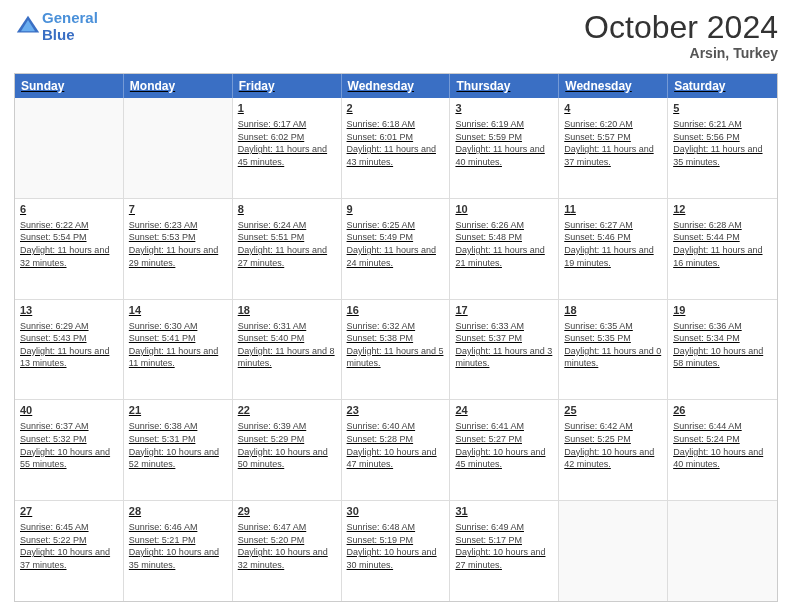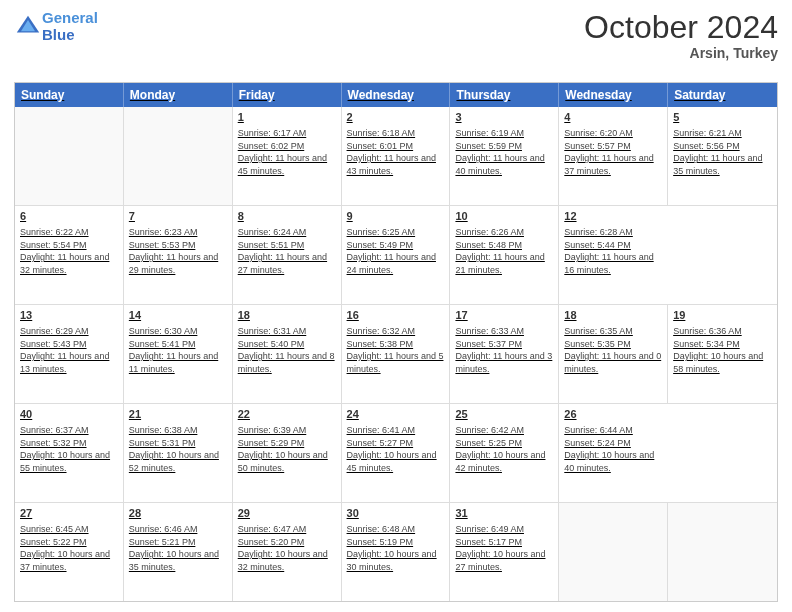--- a/index.html
+++ b/index.html
@@ -14,21 +14,21 @@
       width: 792px;
       height: 612px;
       padding: 10px 14px;
       display: flex;
       flex-direction: column;
     }
     .header {
       display: flex;
       justify-content: space-between;
       align-items: flex-start;
-      margin-bottom: 21px;
+      margin-bottom: 12px;
     }
     .logo {
       display: flex;
       align-items: center;
       gap: 0;
     }
     .logo-text {
       font-size: 15px;
       font-weight: bold;
       color: #333;
@@ -189,20 +189,24 @@
           </div>
           <div class="calendar-cell">
             <span class="cell-date">9</span>
             <div class="cell-info">Sunrise: 6:25 AM<br>Sunset: 5:49 PM<br>Daylight: 11 hours and 24 minutes.</div>
           </div>
           <div class="calendar-cell">
             <span class="cell-date">10</span>
             <div class="cell-info">Sunrise: 6:26 AM<br>Sunset: 5:48 PM<br>Daylight: 11 hours and 21 minutes.</div>
           </div>
           <div class="calendar-cell">
+            <span class="cell-date">11</span>
+            <div class="cell-info">Sunrise: 6:27 AM<br>Sunset: 5:46 PM<br>Daylight: 11 hours and 19 minutes.</div>
+          </div>
+          <div class="calendar-cell">
             <span class="cell-date">12</span>
             <div class="cell-info">Sunrise: 6:28 AM<br>Sunset: 5:44 PM<br>Daylight: 11 hours and 16 minutes.</div>
           </div>
         </div>
         <div class="calendar-row">
           <div class="calendar-cell">
             <span class="cell-date">13</span>
             <div class="cell-info">Sunrise: 6:29 AM<br>Sunset: 5:43 PM<br>Daylight: 11 hours and 13 minutes.</div>
           </div>
           <div class="calendar-cell">
@@ -235,20 +239,24 @@
             <span class="cell-date">40</span>
             <div class="cell-info">Sunrise: 6:37 AM<br>Sunset: 5:32 PM<br>Daylight: 10 hours and 55 minutes.</div>
           </div>
           <div class="calendar-cell">
             <span class="cell-date">21</span>
             <div class="cell-info">Sunrise: 6:38 AM<br>Sunset: 5:31 PM<br>Daylight: 10 hours and 52 minutes.</div>
           </div>
           <div class="calendar-cell">
             <span class="cell-date">22</span>
             <div class="cell-info">Sunrise: 6:39 AM<br>Sunset: 5:29 PM<br>Daylight: 10 hours and 50 minutes.</div>
+          </div>
+          <div class="calendar-cell">
+            <span class="cell-date">23</span>
+            <div class="cell-info">Sunrise: 6:40 AM<br>Sunset: 5:28 PM<br>Daylight: 10 hours and 47 minutes.</div>
           </div>
           <div class="calendar-cell">
             <span class="cell-date">24</span>
             <div class="cell-info">Sunrise: 6:41 AM<br>Sunset: 5:27 PM<br>Daylight: 10 hours and 45 minutes.</div>
           </div>
           <div class="calendar-cell">
             <span class="cell-date">25</span>
             <div class="cell-info">Sunrise: 6:42 AM<br>Sunset: 5:25 PM<br>Daylight: 10 hours and 42 minutes.</div>
           </div>
           <div class="calendar-cell">

